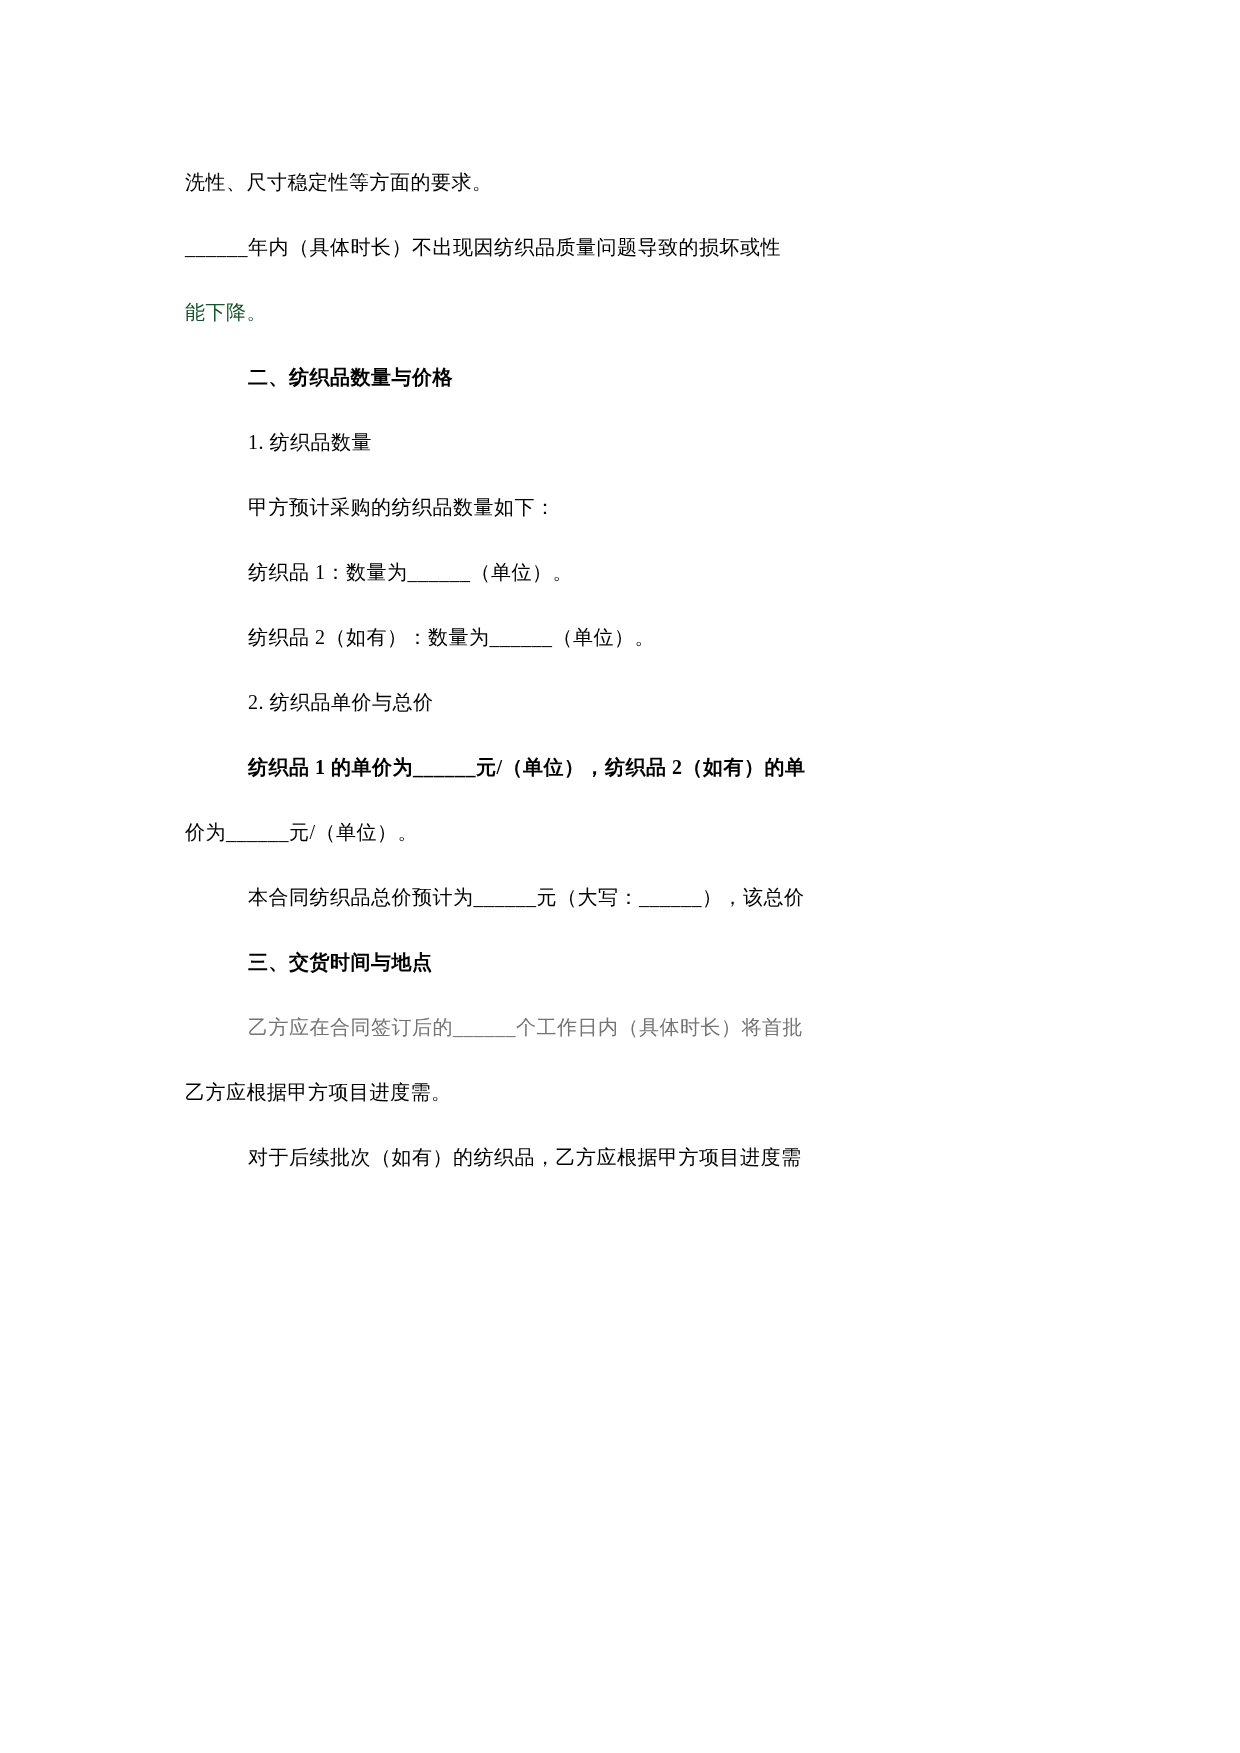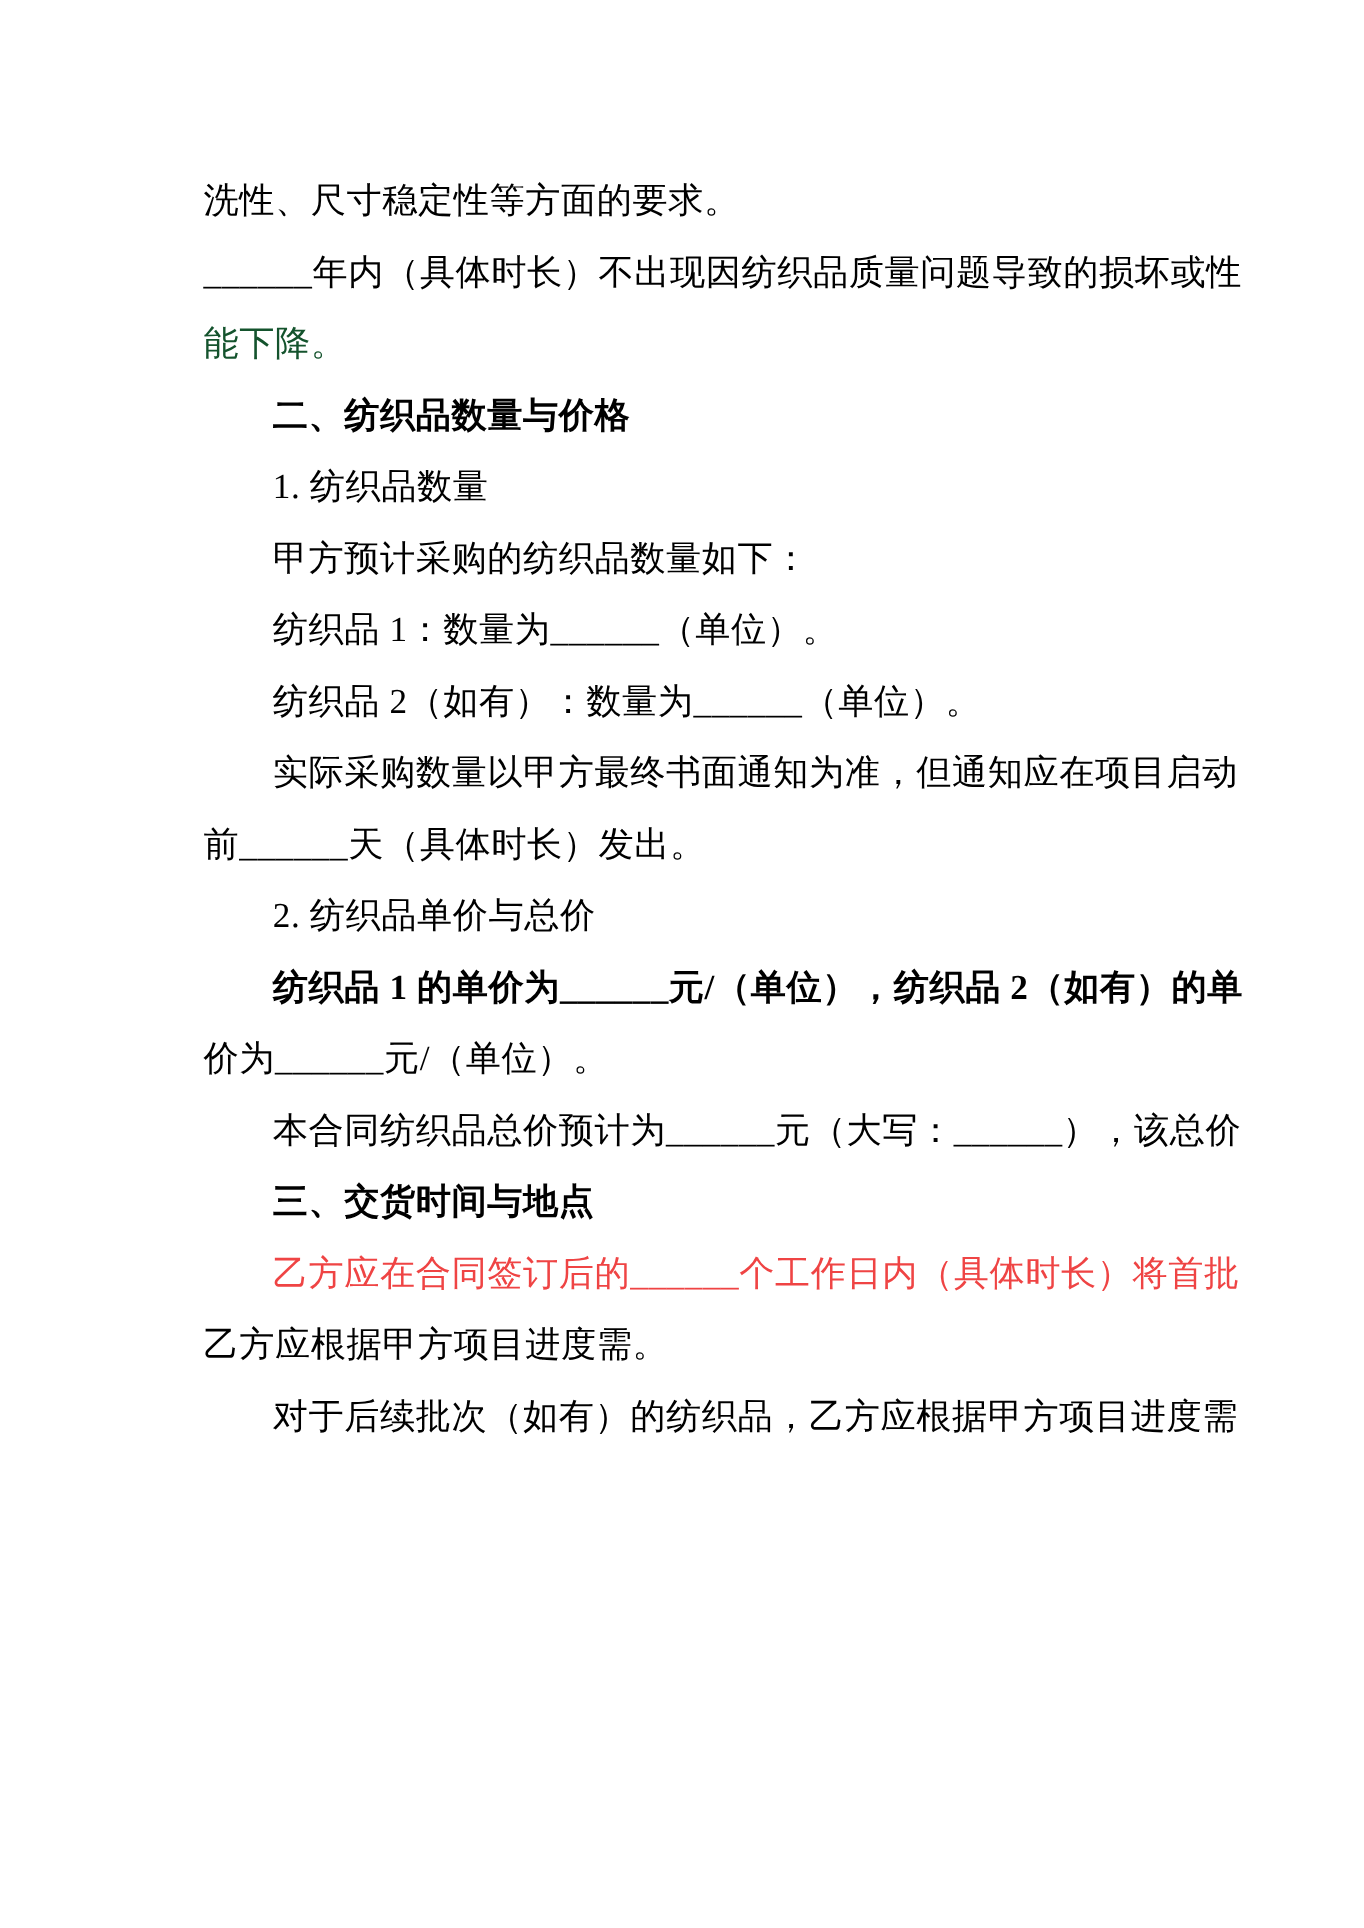--- a/index.html
+++ b/index.html
@@ -19,21 +19,21 @@
     position: absolute;
     left: 185px;
     top: 150px;
     width: 880px;
   }
   .paragraph {
     margin: 0;
     padding: 0;
   }
   .line {
-    font-size: 32px;
+    font-size: 20px;
     line-height: 65px;
     white-space: nowrap;
     color: #000000;
     letter-spacing: 0.5px;
   }
   .line.indent {
     text-indent: 63px;
   }
   .paragraph.heading .line {
     font-weight: 700;
@@ -61,37 +61,33 @@
       <div class="paragraph">
         <div class="line indent" style="color: rgb(0, 0, 0);">甲方预计采购的纺织品数量如下：</div>
       </div>
       <div class="paragraph">
         <div class="line indent" style="color: rgb(0, 0, 0);">纺织品 1：数量为______（单位）。</div>
       </div>
       <div class="paragraph">
         <div class="line indent" style="color: rgb(0, 0, 0);">纺织品 2（如有）：数量为______（单位）。</div>
       </div>
       <div class="paragraph">
-        <div class="line indent" style="color: rgb(0, 0, 0);">实际采购数量以甲方最终书面通知为准，但通知应在项目启动</div>
-        <div class="line" style="color: rgb(0, 0, 0);">前______天（具体时长）发出。</div>
-      </div>
-      <div class="paragraph">
         <div class="line indent" style="color: rgb(0, 0, 0);">2. 纺织品单价与总价</div>
       </div>
       <div class="paragraph">
         <div class="line indent" style="color: rgb(0, 0, 0); font-weight: bold;">纺织品 1 的单价为______元/（单位），纺织品 2（如有）的单</div>
         <div class="line" style="color: rgb(0, 0, 0);">价为______元/（单位）。</div>
       </div>
       <div class="paragraph">
         <div class="line indent" style="color: rgb(0, 0, 0);">本合同纺织品总价预计为______元（大写：______），该总价</div>
       </div>
       <div class="paragraph heading">
         <div class="line indent" style="color: rgb(0, 0, 0);">三、交货时间与地点</div>
       </div>
       <div class="paragraph">
-        <div class="line indent" style="color: #ef4444; text-align: center;">乙方应在合同签订后的______个工作日内（具体时长）将首批</div>
+        <div class="line indent" style="color: #737373;">乙方应在合同签订后的______个工作日内（具体时长）将首批</div>
         <div class="line" style="color: rgb(0, 0, 0);">乙方应根据甲方项目进度需。</div>
       </div>
       <div class="paragraph">
         <div class="line indent" style="color: rgb(0, 0, 0);">对于后续批次（如有）的纺织品，乙方应根据甲方项目进度需</div>
       </div>
     </div>
 </div>
 
 </body></html>

